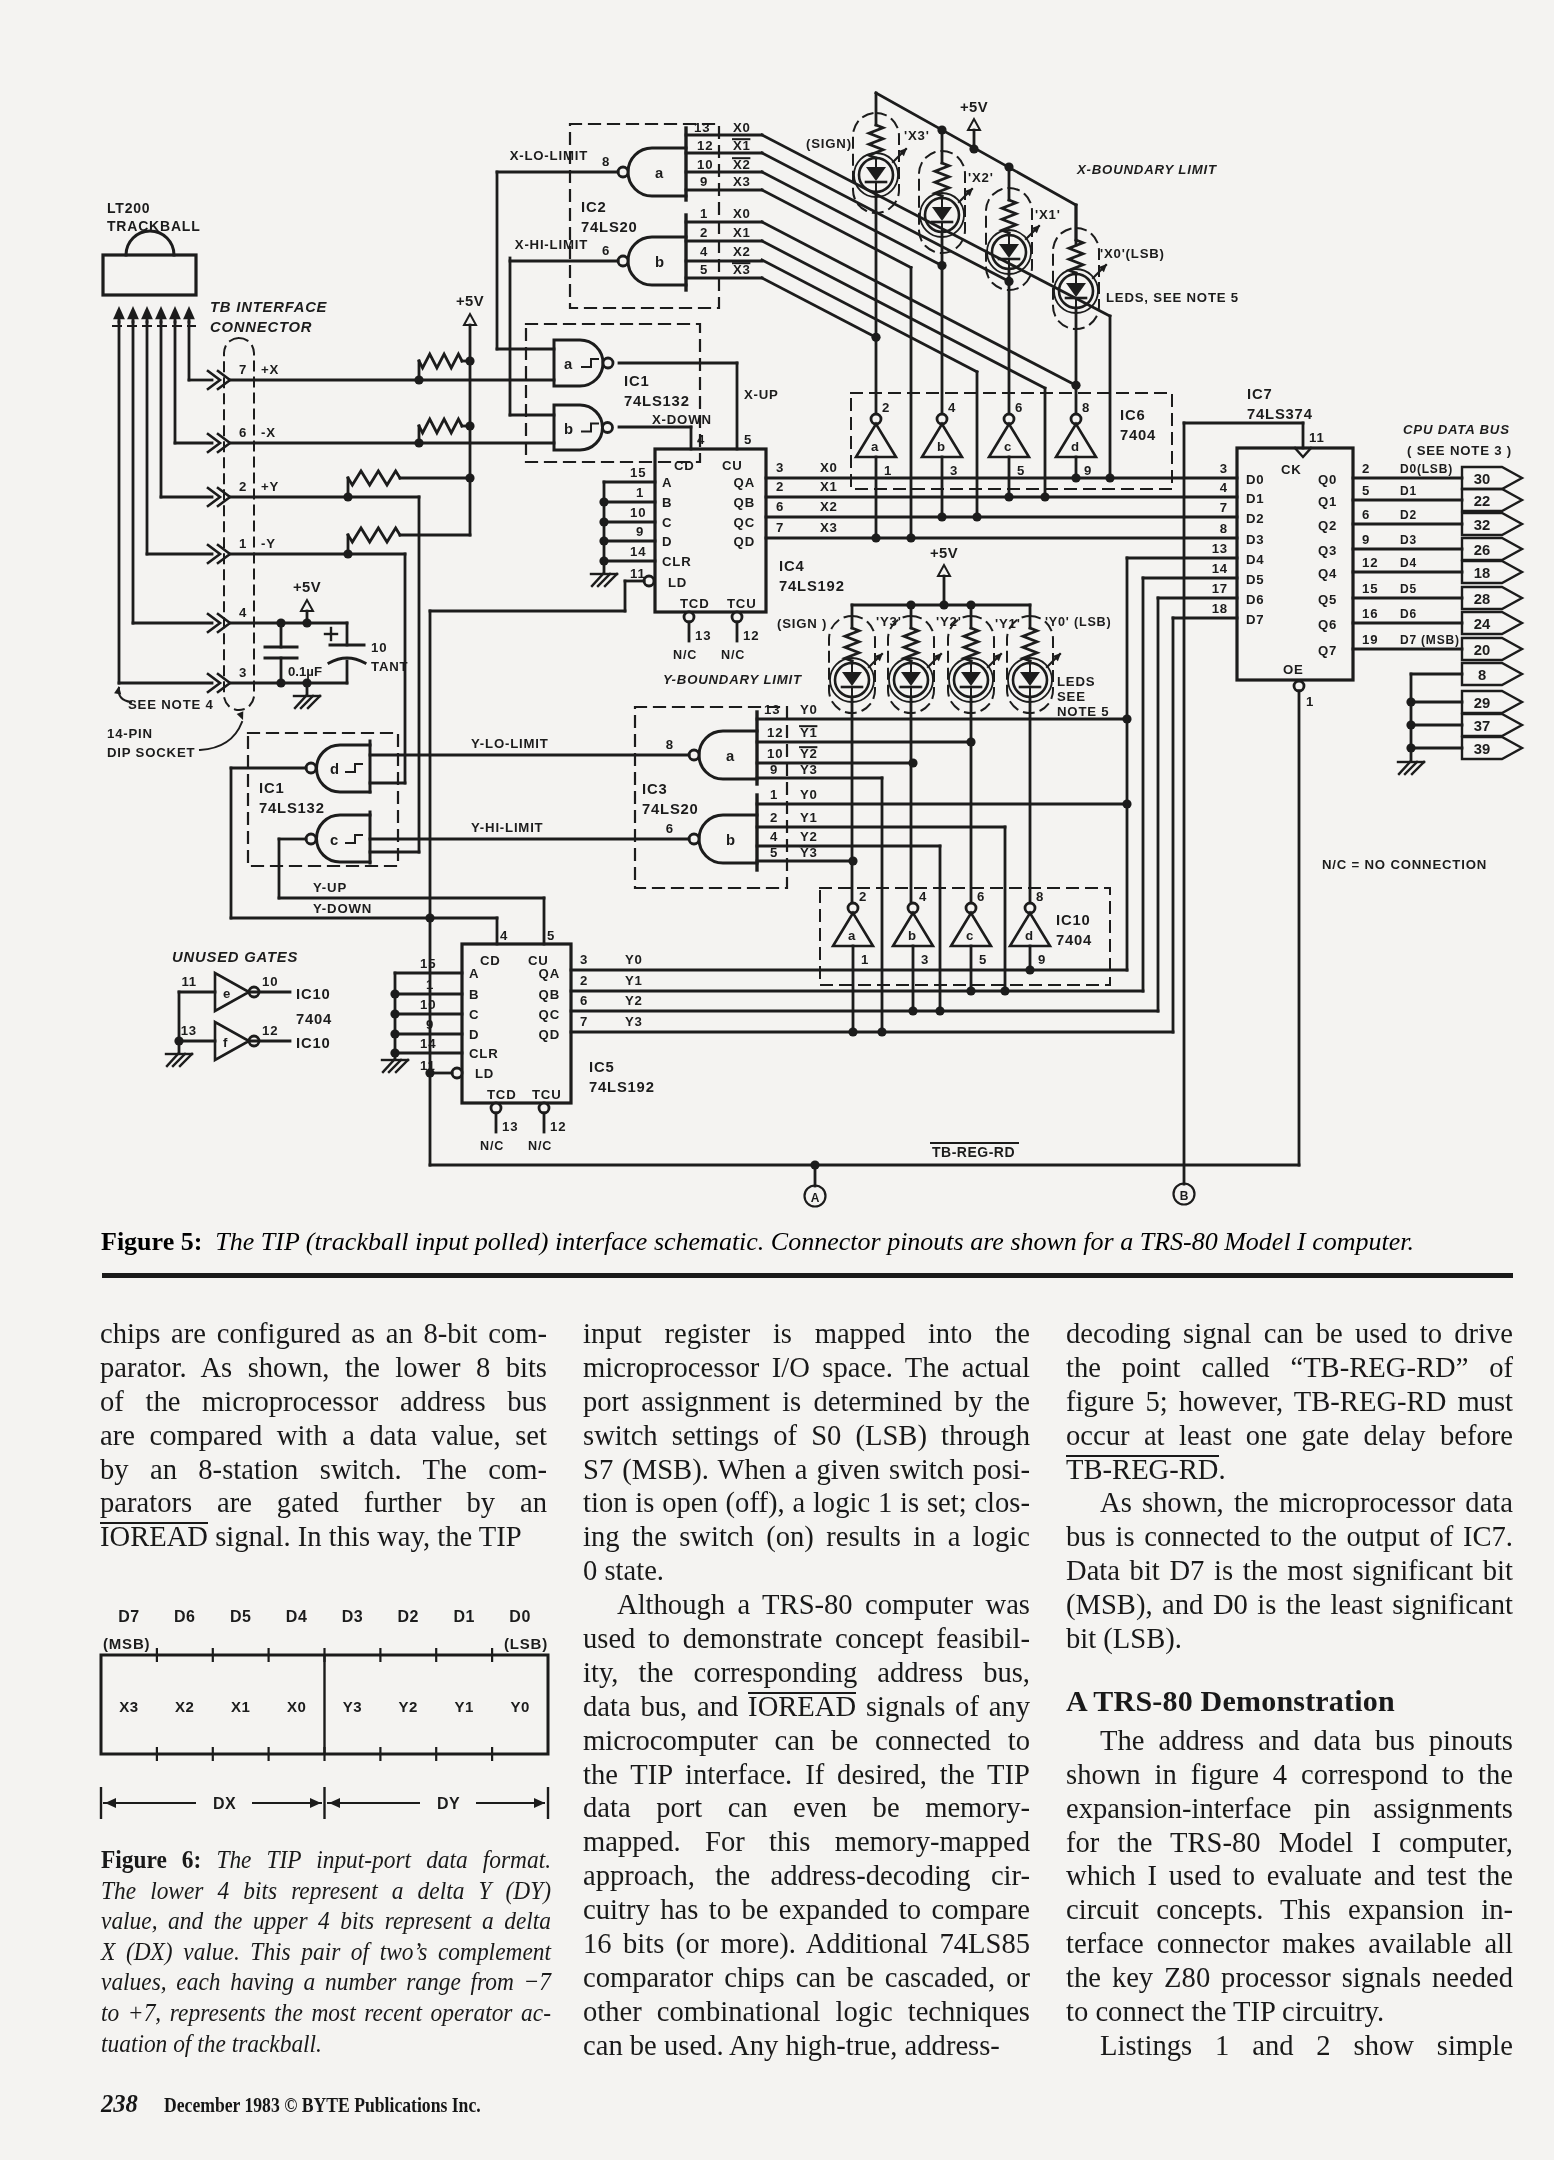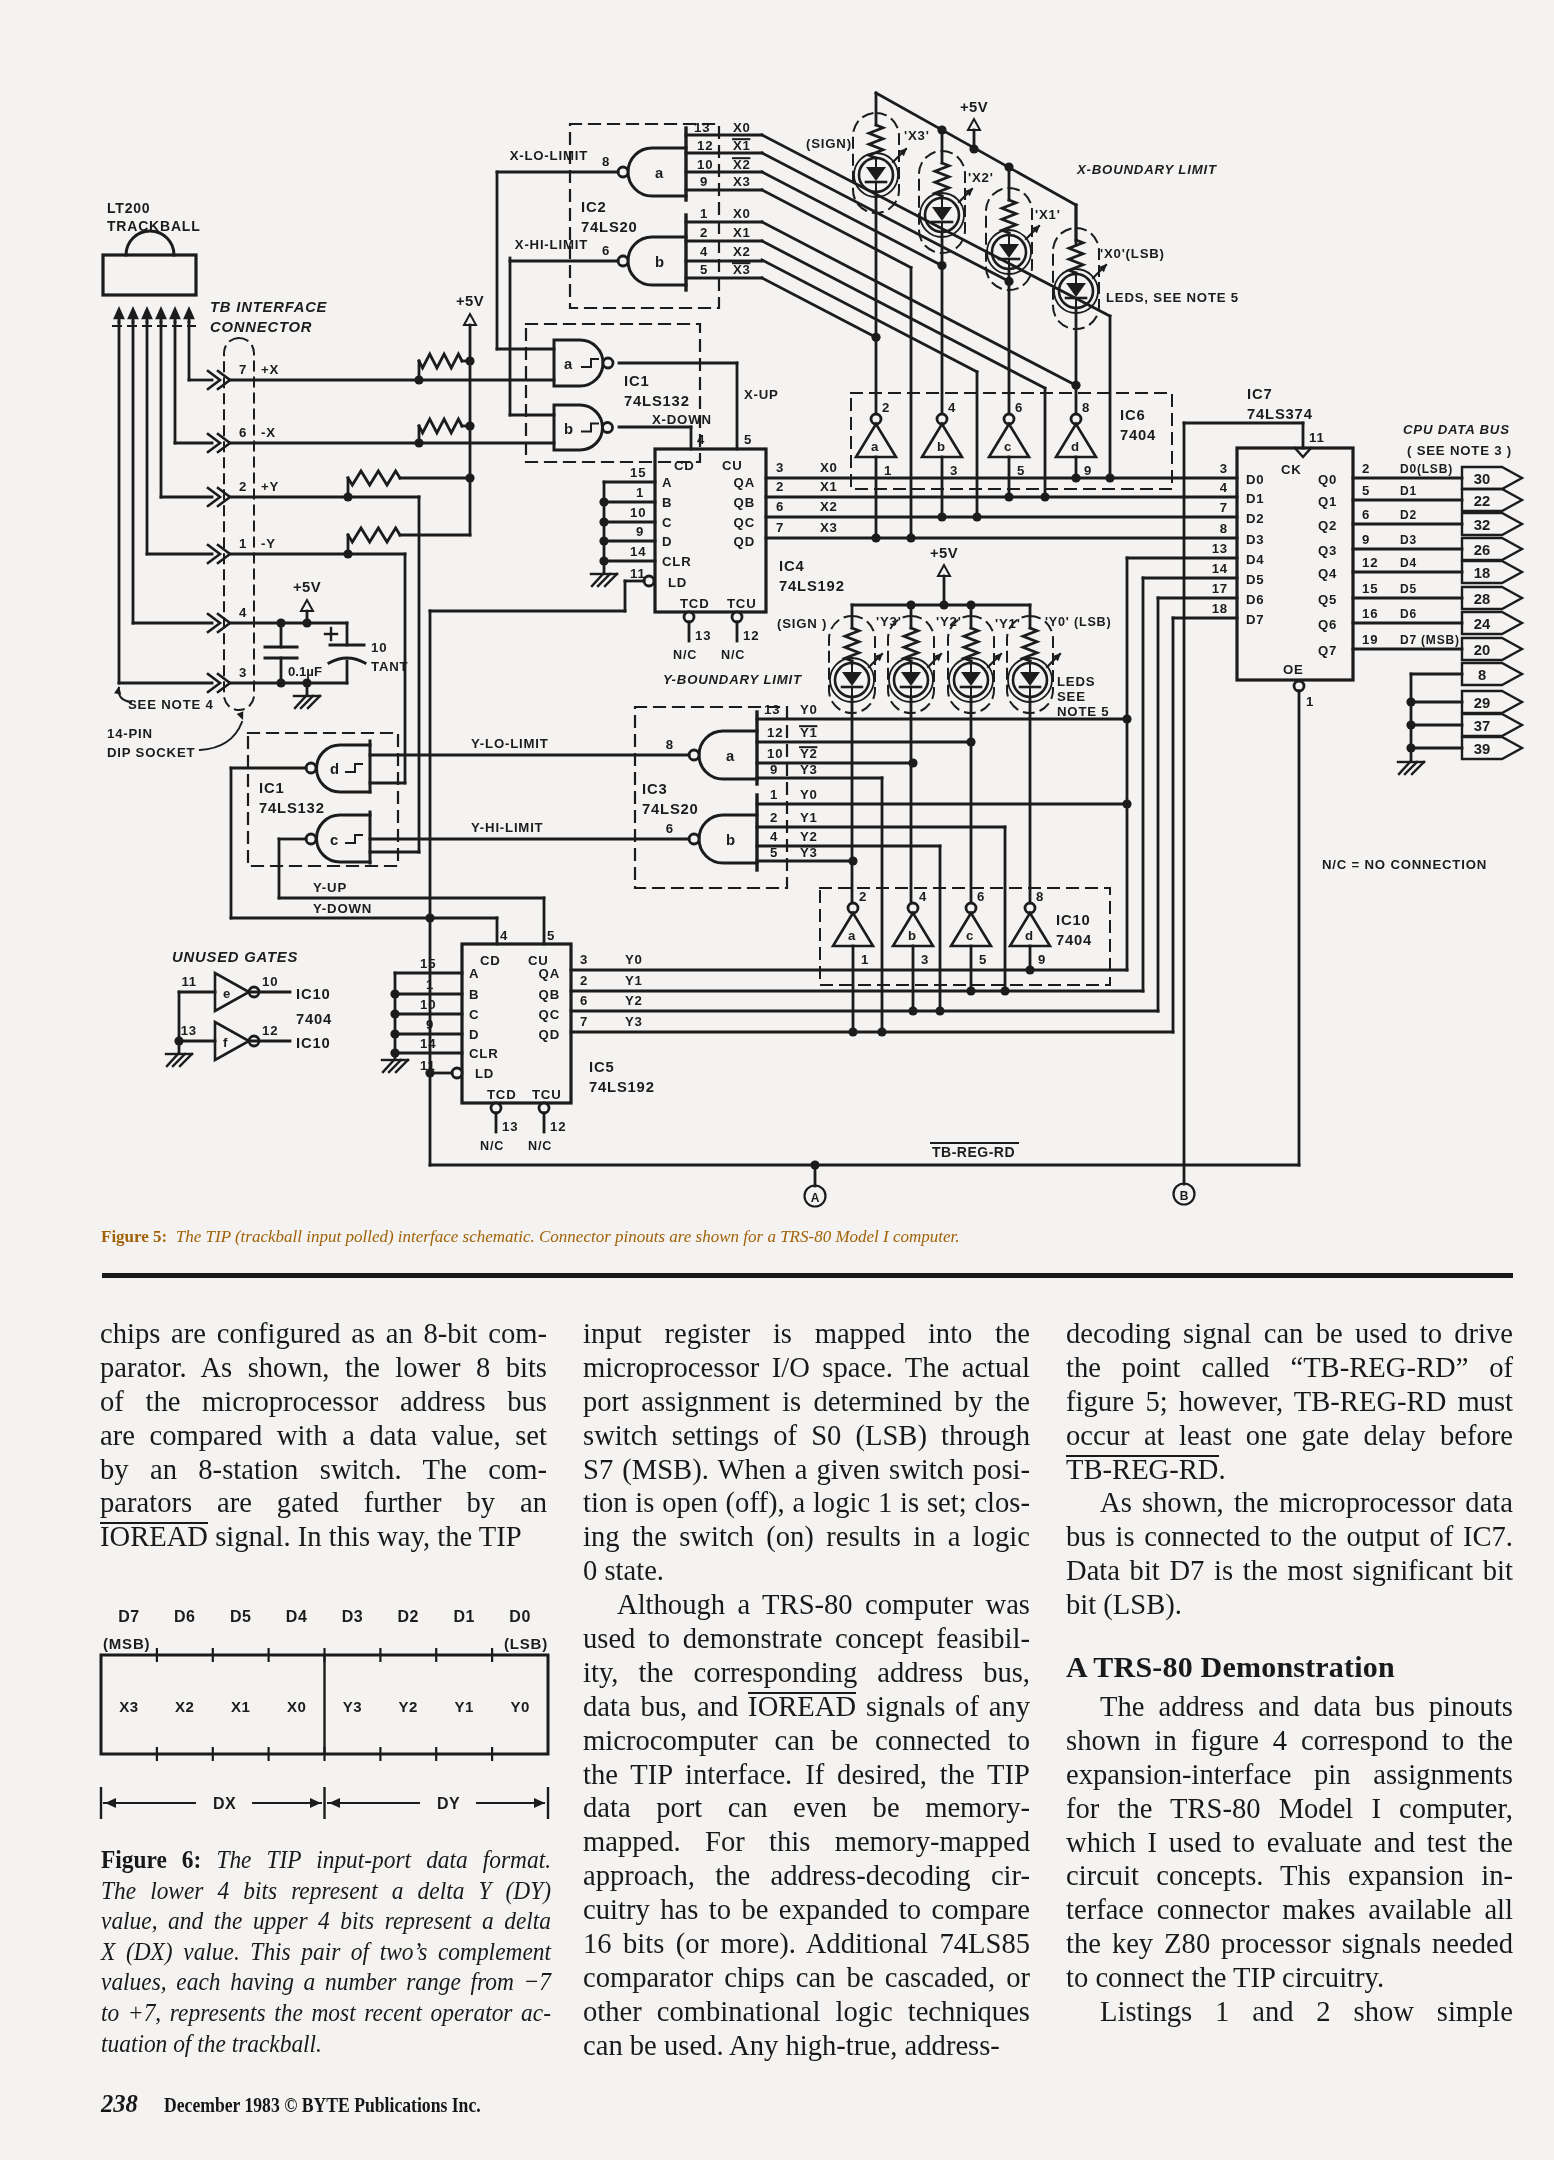--- a/index.html
+++ b/index.html
@@ -1,19 +1,19 @@
 <!DOCTYPE html>
 <html><head>
 <meta charset="utf-8">
 <style>
 html,body{margin:0;padding:0;}
 body{width:1554px;height:2160px;background:#f4f3f1;position:relative;overflow:hidden;
      font-family:"Liberation Serif",serif;color:#1b1b1b;}
 #schem{position:absolute;left:0;top:0;}
-.cap5{position:absolute;left:101px;top:1227px;width:1412px;font-size:17px;color:#a16207;}
+.cap5{position:absolute;left:101px;top:1227px;width:1412px;font-size:26px;color:#000000;}
 .cap5 b{font-family:"Liberation Serif",serif;}
 .cap5 i{font-family:"Liberation Serif",serif;}
 #rule{position:absolute;left:102px;top:1273px;width:1411px;height:5px;background:#1a1a1a;}
 .col{position:absolute;width:447px;font-size:28.6px;color:#191919;}
 .ln{height:33.9px;line-height:33.9px;text-align:justify;text-align-last:justify;white-space:nowrap;overflow:visible;}
 .lnl{height:33.9px;line-height:33.9px;text-align:left;}
 .ind{text-indent:34px;}
 .ov{border-top:2.4px solid #191919;line-height:0.92;display:inline-block;}
 .h3{font-weight:bold;font-size:30px;letter-spacing:0.2px;height:46px !important;line-height:46px !important;}
 .figcap{position:absolute;left:101px;top:1845px;width:500px;font-size:26px;font-style:italic;color:#191919;transform:scaleX(0.9);transform-origin:0 0;}
@@ -817,20 +817,21 @@
 
 <div class="col" style="left:1066px;top:1317px;">
 <div class="ln">decoding signal can be used to drive</div>
 <div class="ln">the point called “TB-REG-RD” of</div>
 <div class="ln">figure 5; however, TB-REG-RD must</div>
 <div class="ln">occur at least one gate delay before</div>
 <div class="lnl"><span class="ov">TB-REG-RD</span>.</div>
 <div class="ln ind">As shown, the microprocessor data</div>
 <div class="ln">bus is connected to the output of IC7.</div>
 <div class="ln">Data bit D7 is the most significant bit</div>
+<div class="ln">(MSB), and D0 is the least significant</div>
 <div class="lnl">bit (LSB).</div>
 <div style="height:22px"></div>
 <div class="lnl h3">A TRS-80 Demonstration</div>
 <div class="ln ind">The address and data bus pinouts</div>
 <div class="ln">shown in figure 4 correspond to the</div>
 <div class="ln">expansion-interface pin assignments</div>
 <div class="ln">for the TRS-80 Model I computer,</div>
 <div class="ln">which I used to evaluate and test the</div>
 <div class="ln">circuit concepts. This expansion in-</div>
 <div class="ln">terface connector makes available all</div>

